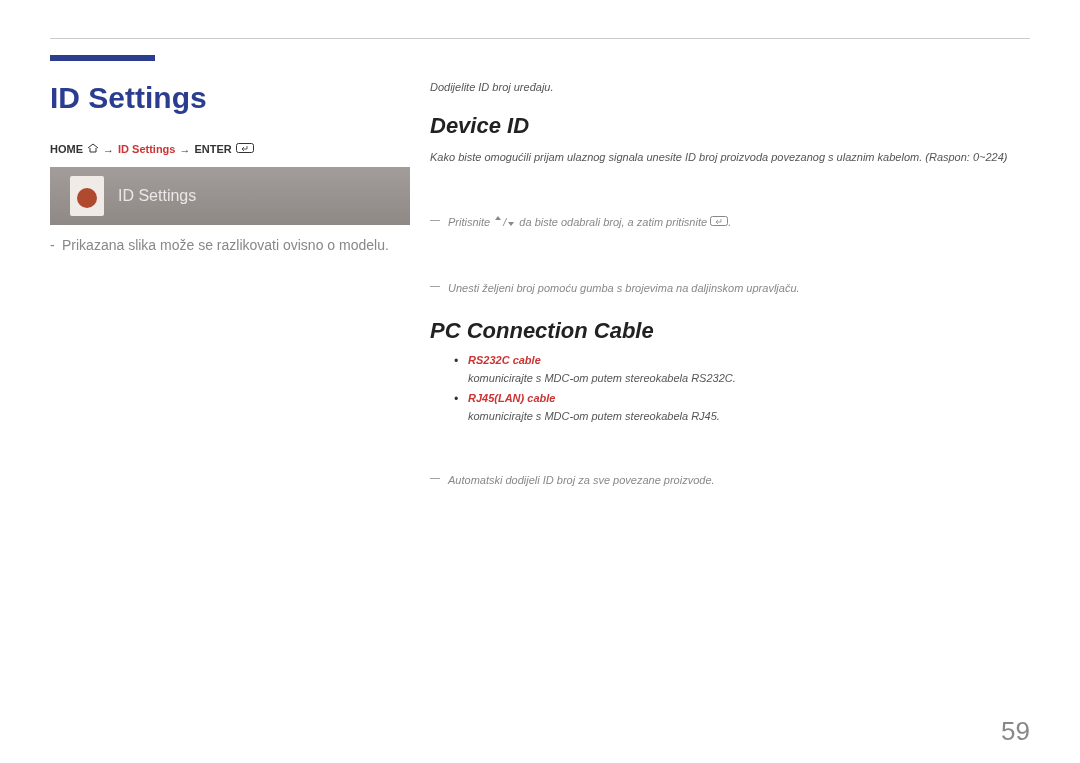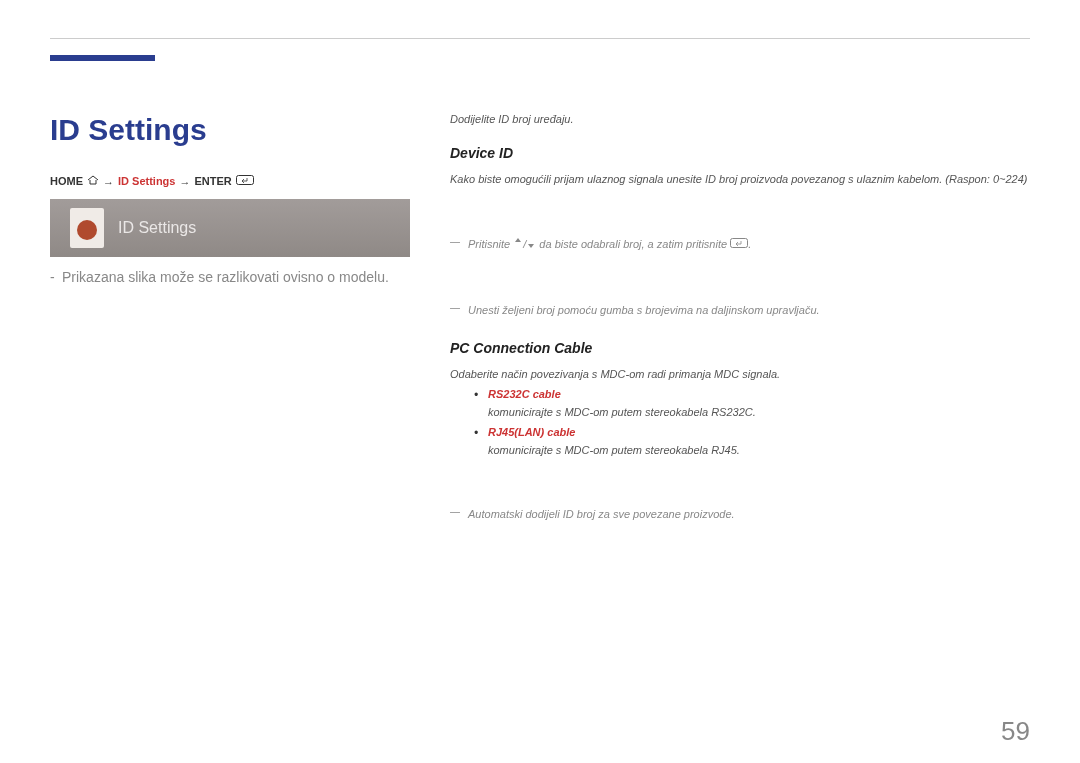--- a/index.html
+++ b/index.html
@@ -5,25 +5,25 @@
   * { box-sizing: border-box; margin: 0; padding: 0; }
   body {
     font-family: "Segoe UI", Arial, sans-serif;
     background: #fff;
     width: 1080px;
     height: 763px;
     position: relative;
     color: #333;
   }
   .page {
-    padding: 48px 50px 0 50px;
+    padding: 16px 50px 0 50px;
     position: relative;
     height: 100%;
     display: flex;
-    gap: 40px;
+    gap: 20px;
     border-radius: 18px;
   }
   .hr-top {
     position: absolute;
     top: 38px;
     left: 50px;
     right: 50px;
     border-top: 1px solid #ccc;
   }
   .accent-bar {
@@ -109,21 +109,21 @@
     content: "-";
     position: absolute;
     left: 0;
   }
   .intro {
     font-size: 11px;
     color: #555;
     margin-bottom: 20px;
   }
   .section-h {
-    font-size: 14px;
+    font-size: 22px;
     font-weight: 700;
     color: #222;
     margin-bottom: 10px;
   }
   .body-text {
     font-size: 11px;
     color: #555;
     margin-bottom: 6px;
     line-height: 1.5;
   }
@@ -234,21 +234,20 @@
               <path d="M5 10 L8 6 H2 Z" fill="#888"></path>
             </svg></span><span> da biste odabrali broj, a zatim pritisnite </span><span class="inline-icon"><svg width="18" height="10" viewBox="0 0 18 10">
               <rect x="0.5" y="0.5" width="17" height="9" rx="2" fill="none" stroke="#888" stroke-width="1"></rect>
               <path d="M11 3 V6 H6 M6 6 L8 4 M6 6 L8 8" fill="none" stroke="#888" stroke-width="0.8"></path>
             </svg></span><span>.</span>
       </li>
       <li>Unesti željeni broj pomoću gumba s brojevima na daljinskom upravljaču.</li>
     </ul>
 
     <h2 class="section-h">PC Connection Cable</h2>
-    <p class="body-text">Odaberite način povezivanja s MDC-om radi primanja MDC signala.</p>
     <ul class="bullet-list">
       <li>
         <span class="opt-name">RS232C cable</span>
         <span class="opt-desc">komunicirajte s MDC-om putem stereokabela RS232C.</span>
       </li>
       <li>
         <span class="opt-name">RJ45(LAN) cable</span>
         <span class="opt-desc">komunicirajte s MDC-om putem stereokabela RJ45.</span>
       </li>
     </ul>

